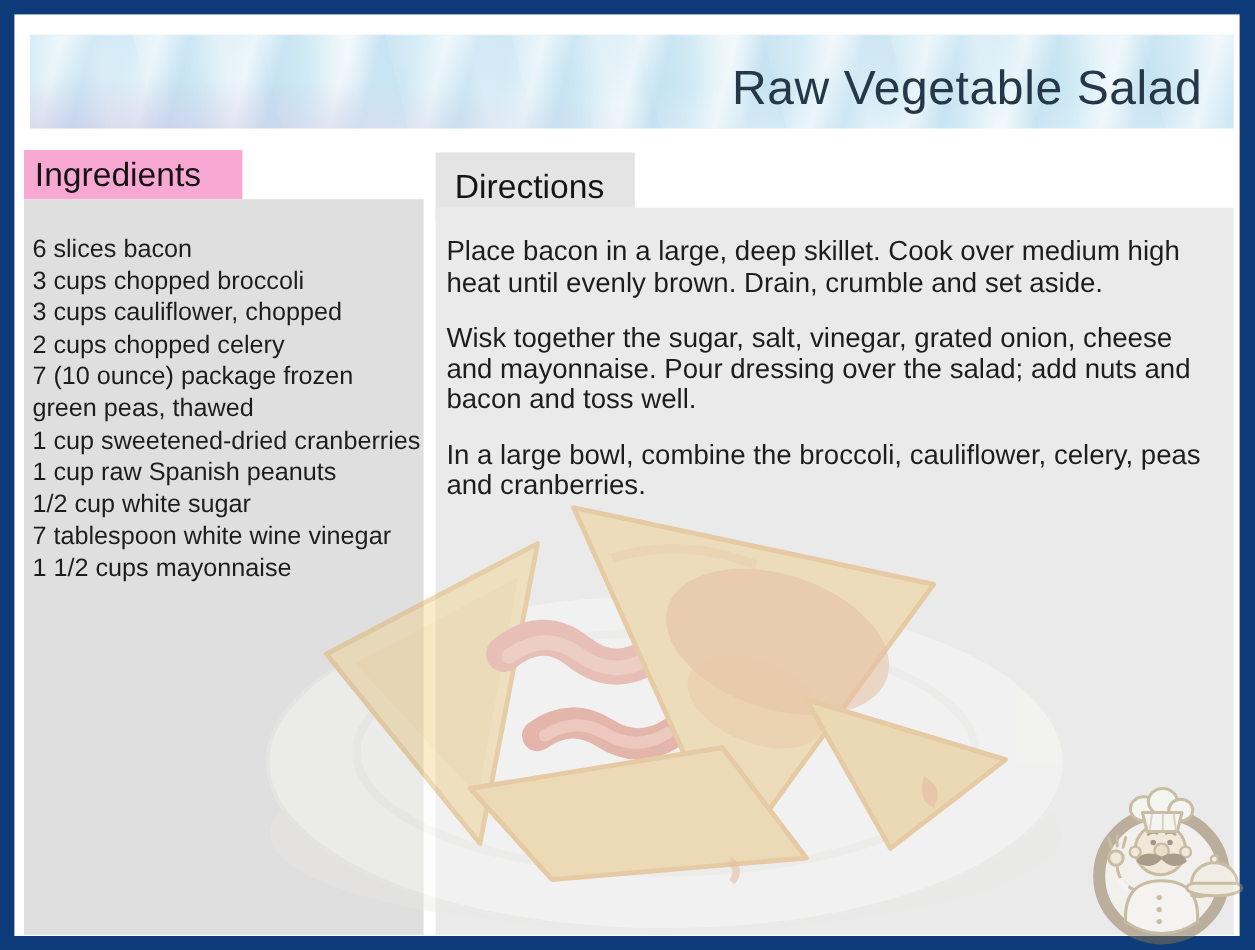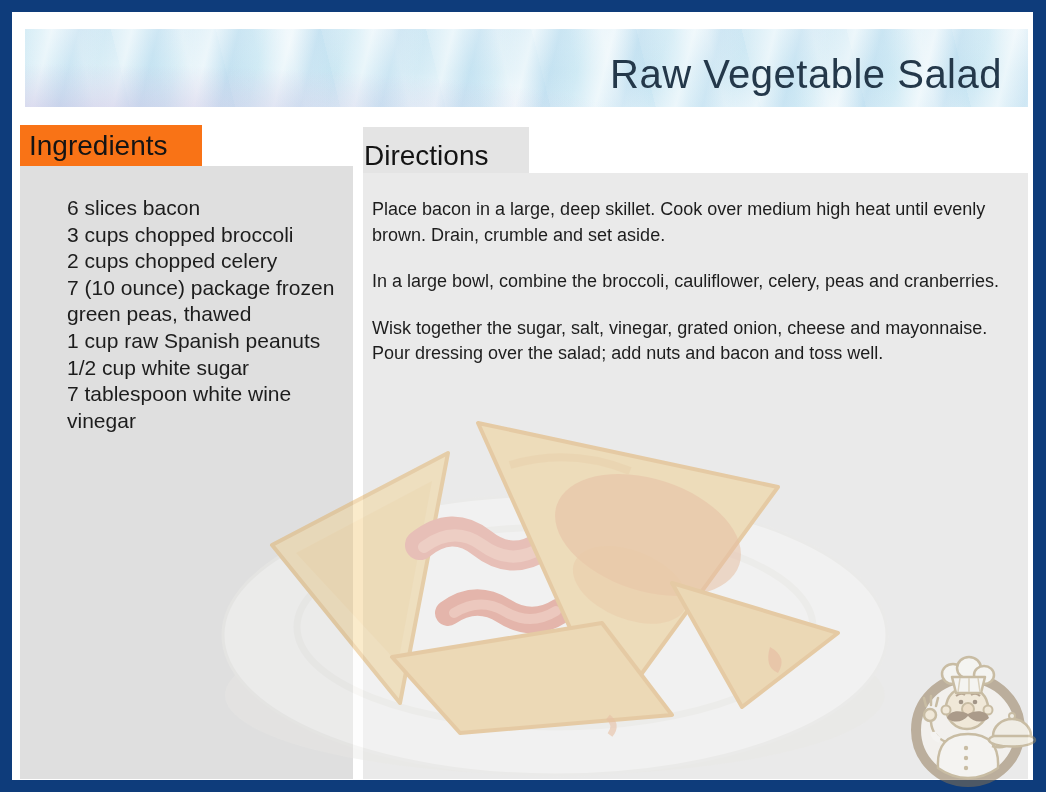--- a/index.html
+++ b/index.html
@@ -39,42 +39,42 @@
     padding: 0 26px 10px 0;
     white-space: nowrap;
   }
 
   
   .hbox {
     position: absolute;
     display: flex; align-items: center;
   }
   .hbox h2 { font-size: 28px; font-weight: 400; color: #141414; }
-  .hbox-left  { left: 8px;  top: 113px; width: 182px; height: 41px; background: #f97316; padding-left: 9px; }
-  .hbox-right { left: 351px; top: 115px; width: 166px; height: 57px; background: #e4e4e4; padding-left: 1px; }
+  .hbox-left  { left: 8px;  top: 113px; width: 182px; height: 41px; background: #f9a8d4; padding-left: 9px; }
+  .hbox-right { left: 351px; top: 115px; width: 166px; height: 57px; background: #e4e4e4; padding-left: 16px; }
 
   
   .panel { position: absolute; color: #1d1d1d; }
   .panel-left {
     left: 8px; top: 154px; width: 333px; bottom: 1px;
     background: #dfdfdf;
     padding: 29px 1px 0 7px;
   }
   .panel-right {
     left: 351px; top: 161px; right: 5px; bottom: 1px;
     background: #eaeaea;
     padding: 24px 10px 0 9px;
   }
 
   .ing-list { list-style: none; }
   .ing-list li {
-    font-size: 21px; line-height: 26.6px; color: #1d1d1d; margin-left: 40px;
+    font-size: 21px; line-height: 26.6px; color: #1d1d1d;
   }
   .dir-list p, .dir-list div {
-    font-size: 18px; line-height: 25.5px; color: #1d1d1d;
+    font-size: 23px; line-height: 25.5px; color: #1d1d1d;
     margin-bottom: 21px;
   }
 
   
   .food-photo {
     position: absolute;
     left: 198px; top: 383px; width: 680px; height: 385px;
     opacity: 0.42;
     pointer-events: none;
     z-index: 5;
@@ -99,36 +99,39 @@
       <h1 class="title">Raw Vegetable Salad</h1>
     </div>
 
     <div class="hbox hbox-left">
       <h2>Ingredients</h2>
     </div>
     <div class="panel panel-left">
       <ul class="ing-list">
           <li>6 slices bacon</li>
           <li>3 cups chopped broccoli</li>
+          <li>3 cups cauliflower, chopped</li>
           <li>2 cups chopped celery</li>
           <li>7 (10 ounce) package frozen green peas, thawed</li>
+          <li>1 cup sweetened-dried cranberries</li>
           <li>1 cup raw Spanish peanuts</li>
           <li>1/2 cup white sugar</li>
           <li>7 tablespoon white wine vinegar</li>
+          <li>1 1/2 cups mayonnaise</li>
         </ul>
     </div>
 
     <div class="hbox hbox-right">
       <h2>Directions</h2>
     </div>
     <div class="panel panel-right">
       <div class="dir-list">
           <p>Place bacon in a large, deep skillet. Cook over medium high heat until evenly brown. Drain, crumble and set aside.</p>
+          <p>Wisk together the sugar, salt, vinegar, grated onion, cheese and mayonnaise. Pour dressing over the salad; add nuts and bacon and toss well.</p>
           <p>In a large bowl, combine the broccoli, cauliflower, celery, peas and cranberries.</p>
-          <p>Wisk together the sugar, salt, vinegar, grated onion, cheese and mayonnaise. Pour dressing over the salad; add nuts and bacon and toss well.</p>
         </div>
     </div>
 
     <svg class="food-photo" viewBox="0 0 680 385" xmlns="http://www.w3.org/2000/svg" aria-hidden="true">
 
       <ellipse cx="345" cy="300" rx="330" ry="80" fill="#e9e8e5"></ellipse>
 
       <ellipse cx="345" cy="240" rx="332" ry="140" fill="#fcfcfb" stroke="#ecebe8" stroke-width="3"></ellipse>
       <ellipse cx="345" cy="232" rx="258" ry="100" fill="none" stroke="#f1f0ec" stroke-width="7"></ellipse>
 

